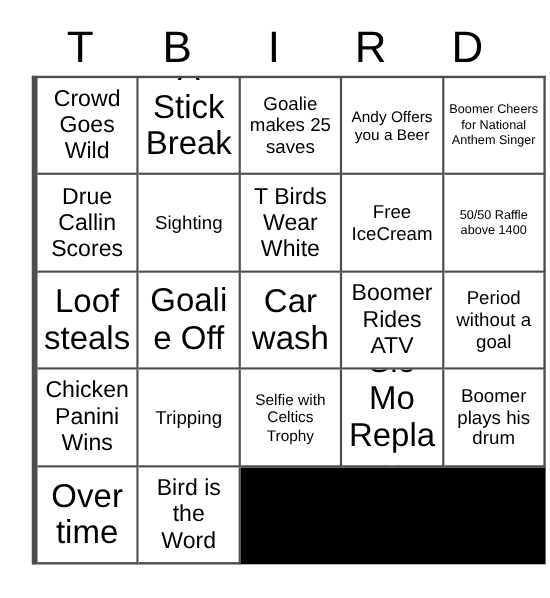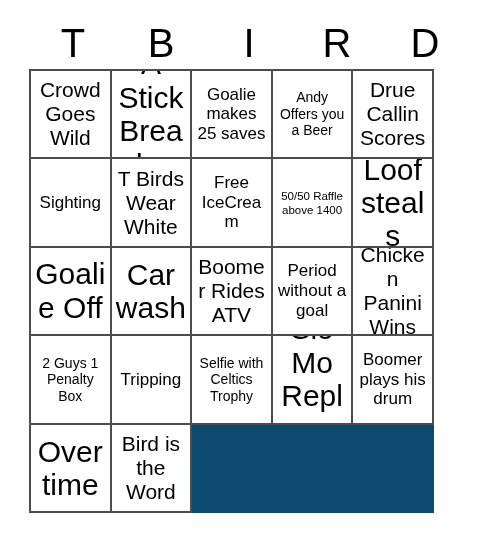--- a/index.html
+++ b/index.html
@@ -43,29 +43,29 @@
     letter-spacing: 0px;
     color: #000000;
     user-select: none;
   }
 
   
   #bingo-grid {
     position: absolute;
     left: 29px;
     top: 69px;
-    width: 405px;
+    width: 467px;
     height: 444px;
     box-sizing: border-box;
     display: grid;
     grid-template-columns: repeat(5, 1fr);
     grid-template-rows: repeat(5, 1fr);
     border-top: 2px solid #4d4d4d;
-    border-left: 2px solid #c4b5fd;
-    background: #0c4a6e;
+    border-left: 5px solid #c4b5fd;
+    background: #000000;
   }
 
   .bingo-cell {
     box-sizing: border-box;
     border-right: 2px solid #4d4d4d;
     border-bottom: 2px solid #4d4d4d;
     display: flex;
     align-items: center;
     justify-content: center;
     text-align: center;
@@ -110,20 +110,23 @@
       </div>
     <div class="bingo-cell" style="border-right-color: rgb(77, 77, 77); border-bottom-color: rgb(77, 77, 77); background: rgb(255, 255, 255);">
         <span class="cell-text fs-xl">A Stick Breaks</span>
       </div>
     <div class="bingo-cell" style="border-right-color: rgb(77, 77, 77); border-bottom-color: rgb(77, 77, 77); background: rgb(255, 255, 255);">
         <span class="cell-text fs-m">Goalie makes 25 saves</span>
       </div>
     <div class="bingo-cell" style="border-right-color: rgb(77, 77, 77); border-bottom-color: rgb(77, 77, 77); background: rgb(255, 255, 255);">
         <span class="cell-text fs-s">Andy Offers you a Beer</span>
       </div>
+    <div class="bingo-cell" style="border-right-color: rgb(77, 77, 77); border-bottom-color: rgb(77, 77, 77); background: rgb(255, 255, 255);">
+        <span class="cell-text fs-xs">Boomer Cheers for National Anthem Singer</span>
+      </div>
 
     <div class="bingo-cell" style="border-right-color: rgb(77, 77, 77); border-bottom-color: rgb(77, 77, 77); background: rgb(255, 255, 255);">
         <span class="cell-text fs-l">Drue Callin Scores</span>
       </div>
     <div class="bingo-cell" style="border-right-color: rgb(77, 77, 77); border-bottom-color: rgb(77, 77, 77); background: rgb(255, 255, 255);">
         <span class="cell-text fs-m">Sighting</span>
       </div>
     <div class="bingo-cell" style="border-right-color: rgb(77, 77, 77); border-bottom-color: rgb(77, 77, 77); background: rgb(255, 255, 255);">
         <span class="cell-text fs-l">T Birds Wear White</span>
       </div>
@@ -147,23 +150,20 @@
     <div class="bingo-cell" style="border-right-color: rgb(77, 77, 77); border-bottom-color: rgb(77, 77, 77); background: rgb(255, 255, 255);">
         <span class="cell-text fs-l">Boomer Rides ATV</span>
       </div>
     <div class="bingo-cell" style="border-right-color: rgb(77, 77, 77); border-bottom-color: rgb(77, 77, 77); background: rgb(255, 255, 255);">
         <span class="cell-text fs-m">Period without a goal</span>
       </div>
     <div class="bingo-cell" style="border-right-color: rgb(77, 77, 77); border-bottom-color: rgb(77, 77, 77); background: rgb(255, 255, 255);">
         <span class="cell-text fs-l">Chicken Panini Wins</span>
       </div>
     <div class="bingo-cell" style="border-right-color: rgb(77, 77, 77); border-bottom-color: rgb(77, 77, 77); background: rgb(255, 255, 255);">
-        <span class="cell-text fs-s">2 Guys 1 Penalty Box</span>
-      </div>
-    <div class="bingo-cell" style="border-right-color: rgb(77, 77, 77); border-bottom-color: rgb(77, 77, 77); background: rgb(255, 255, 255);">
         <span class="cell-text fs-m">Tripping</span>
       </div>
 
     <div class="bingo-cell" style="border-right-color: rgb(77, 77, 77); border-bottom-color: rgb(77, 77, 77); background: rgb(255, 255, 255);">
         <span class="cell-text fs-s">Selfie with Celtics Trophy</span>
       </div>
     <div class="bingo-cell" style="border-right-color: rgb(77, 77, 77); border-bottom-color: rgb(77, 77, 77); background: rgb(255, 255, 255);">
         <span class="cell-text fs-xl">Slo Mo Replay</span>
       </div>
     <div class="bingo-cell" style="border-right-color: rgb(77, 77, 77); border-bottom-color: rgb(77, 77, 77); background: rgb(255, 255, 255);">

